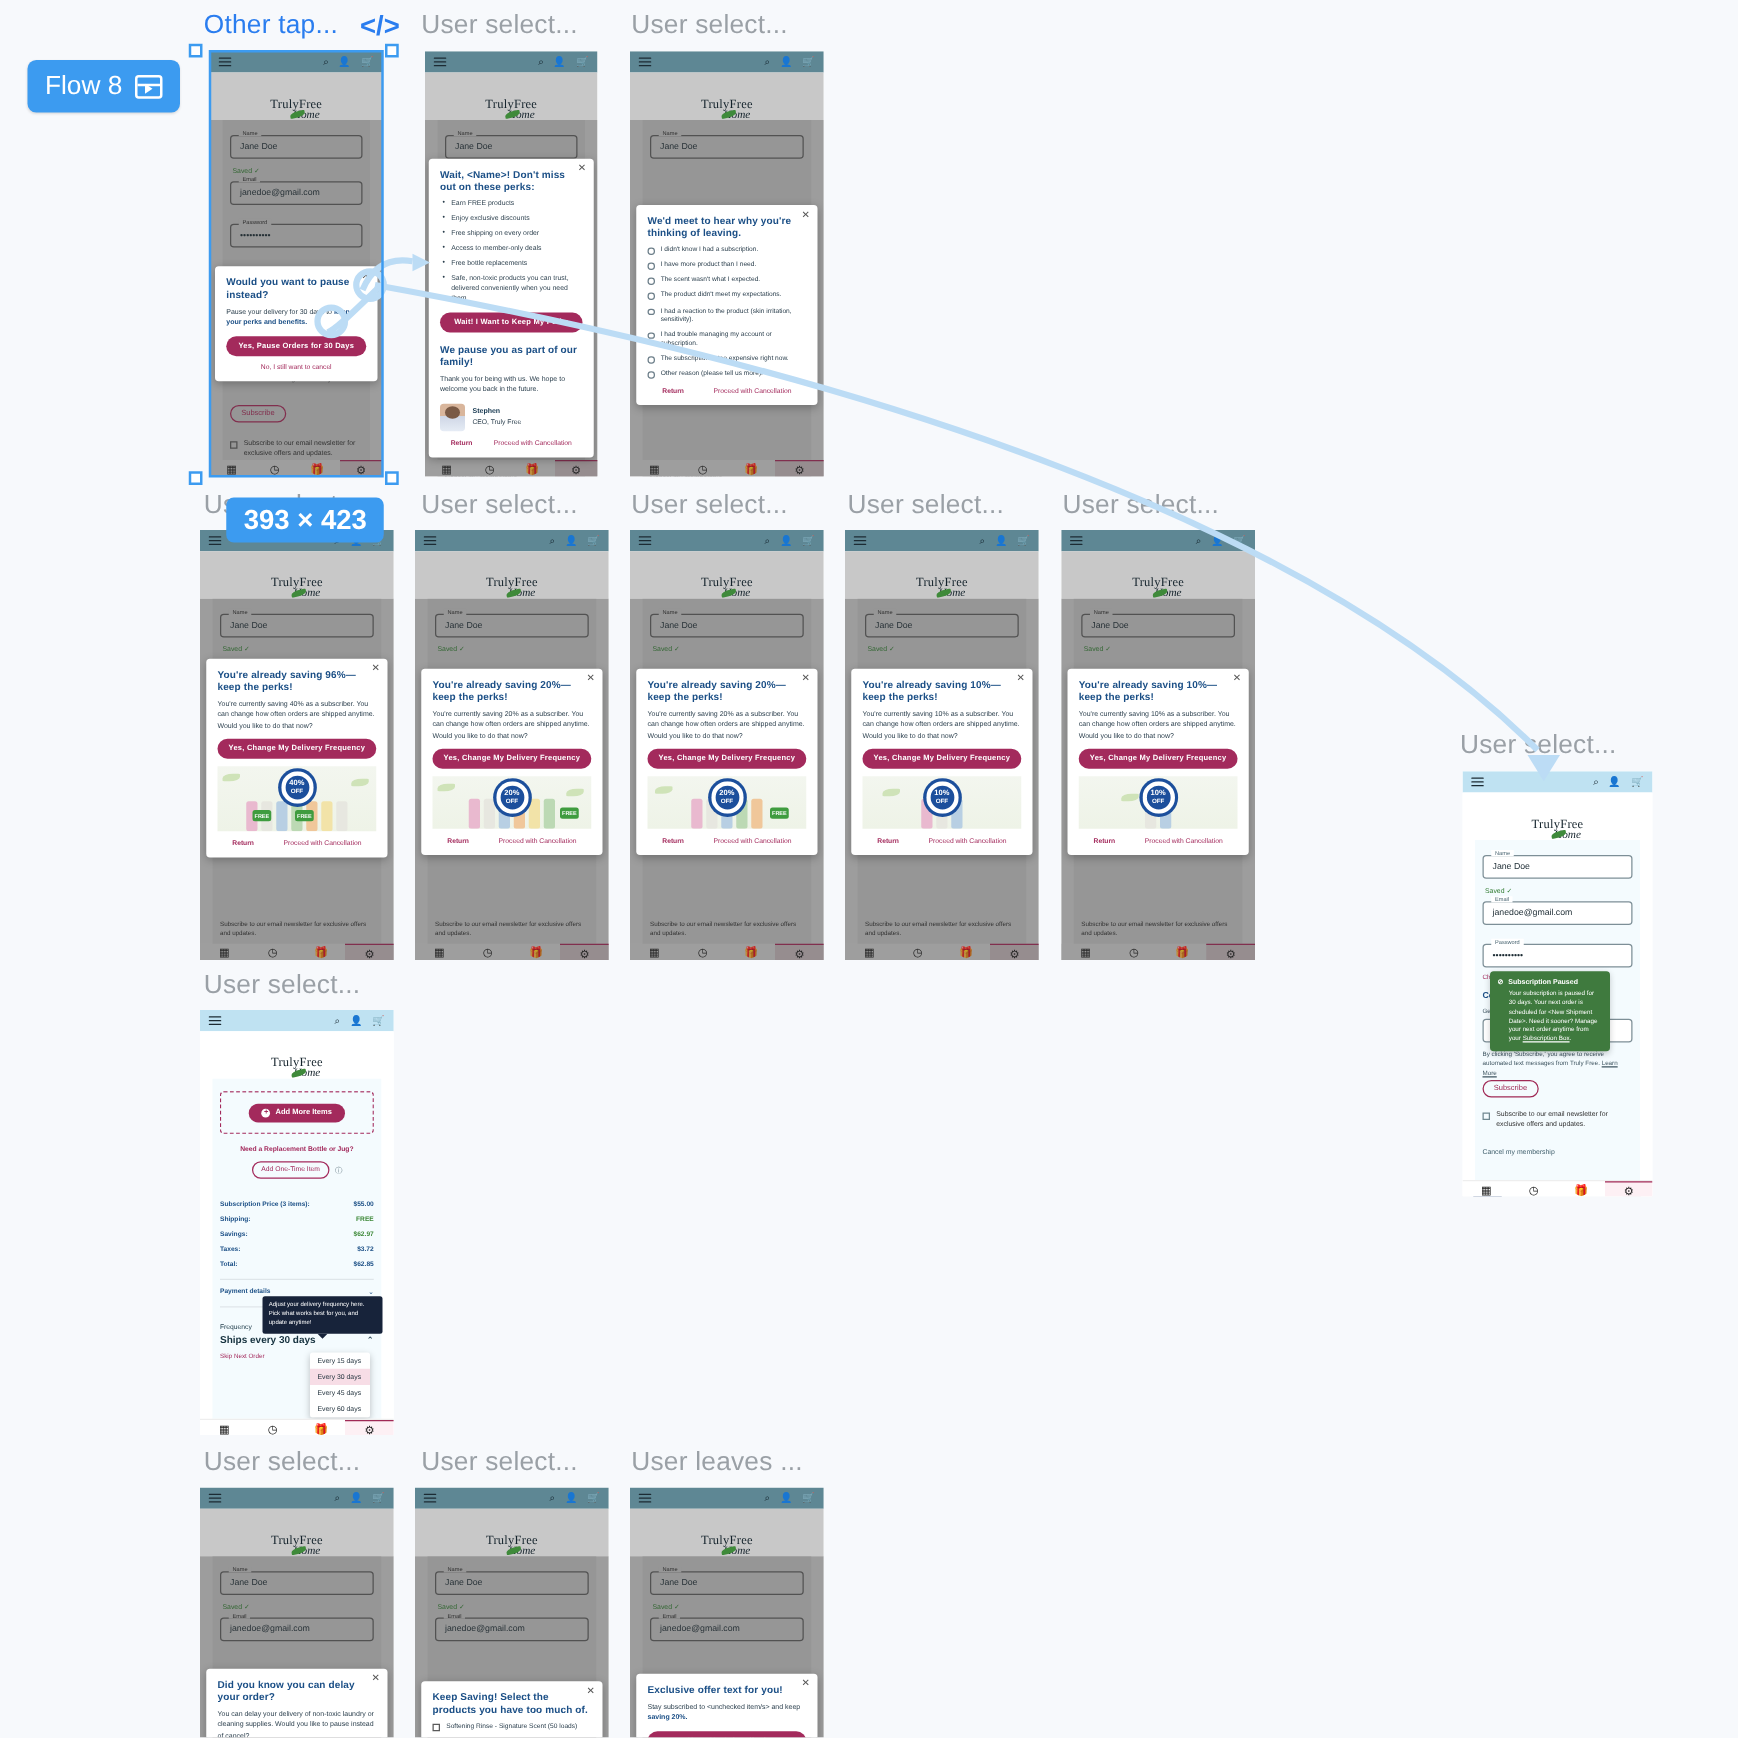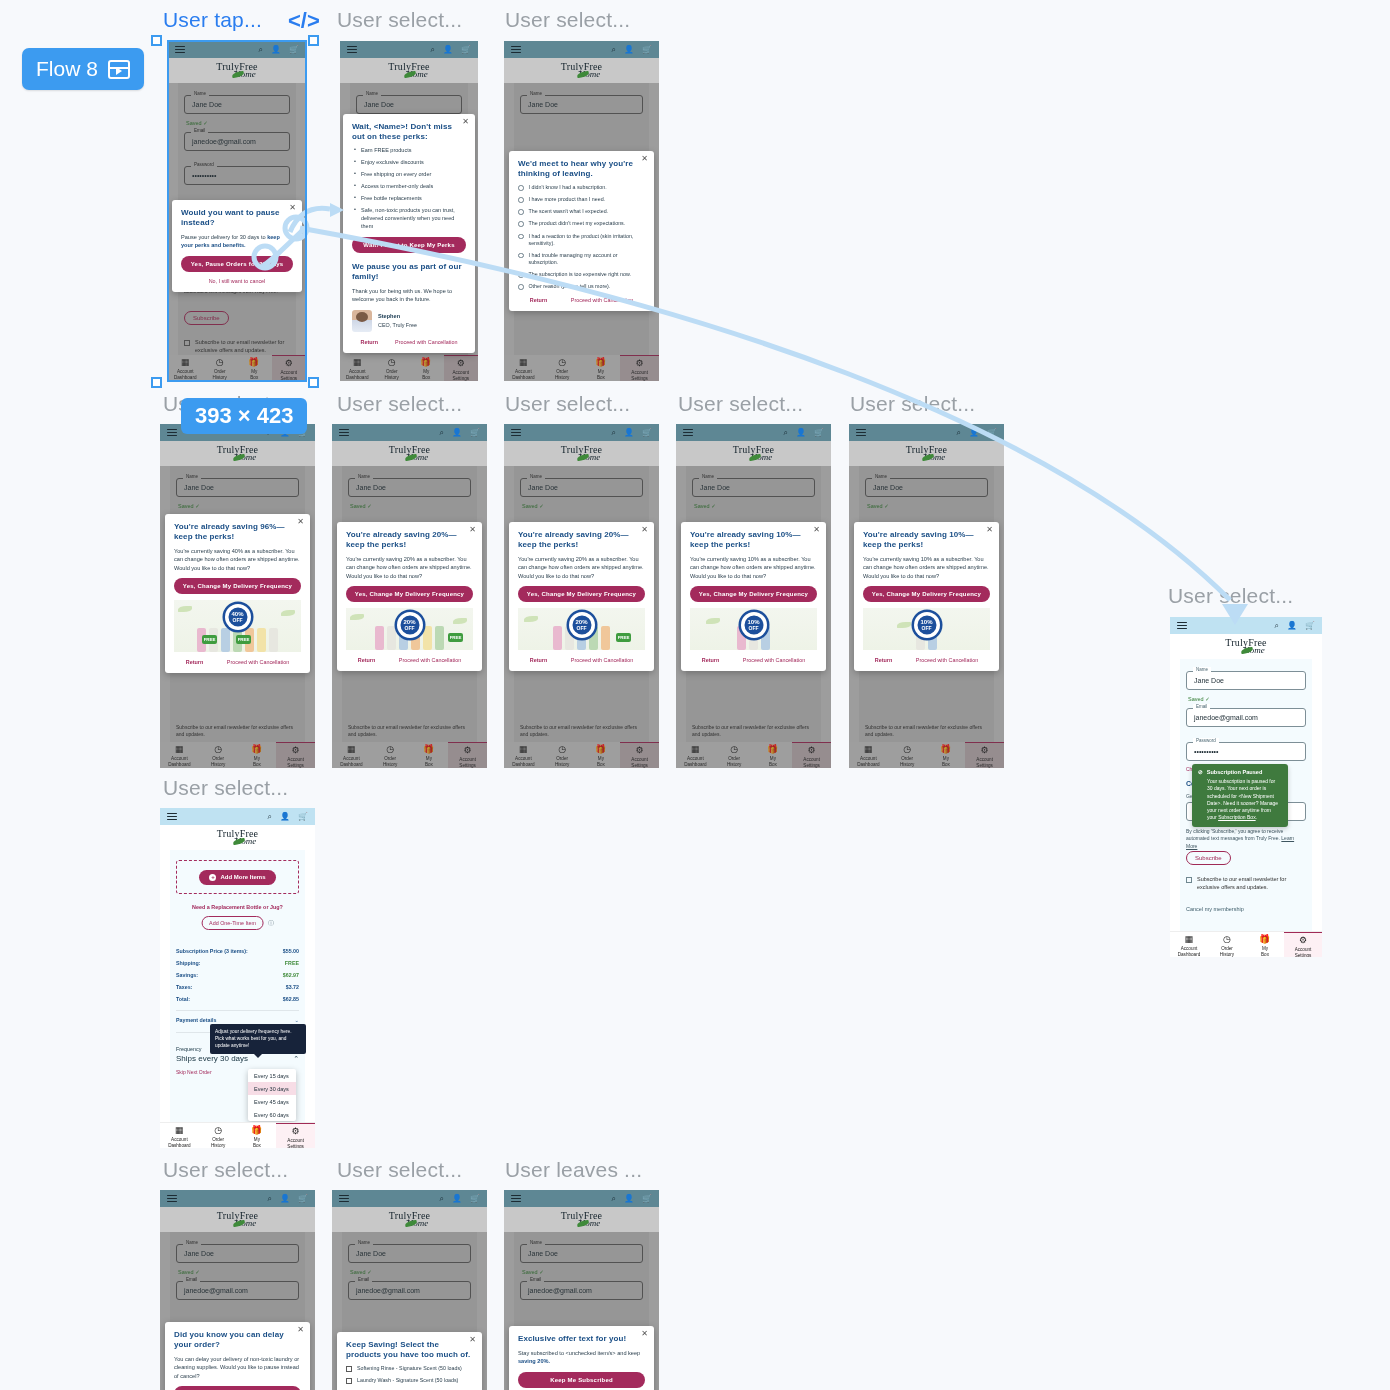--- a/index.html
+++ b/index.html
@@ -82,21 +82,21 @@
     height:17px;background:#5e8794;display:flex;align-items:center;
     padding:0 7px;justify-content:space-between;
   }
   .phone.light .topbar{ background:#bfe2f2; }
   .topbar .burger{ width:10px;height:8px;display:flex;flex-direction:column;justify-content:space-between; }
   .topbar .burger i{ display:block;height:1.4px;background:#1c2b33;border-radius:1px; }
   .topbar .icons{ display:flex;gap:8px;align-items:center;color:#12222b;font-size:8px; }
   .topbar .icons span{ line-height:1; }
 
   .phone .brandbar{
-    height:25px;background:#c8c8c8;display:flex;align-items:center;justify-content:center;
+    height:38px;background:#c8c8c8;display:flex;align-items:flex-end;justify-content:center;
   }
   .phone.light .brandbar{ background:#ffffff; }
   .brand{ text-align:center;line-height:1; }
   .brand .b1{ font-family:"Liberation Serif", serif;font-size:10px;color:#13222b;letter-spacing:.2px; }
   .brand .b2{ font-family:"Liberation Serif", serif;font-size:9px;color:#13222b;font-style:italic;margin-left:14px;margin-top:-2px; }
   .brand .leaf{
     display:inline-block;width:12px;height:5px;background:#3f8a3a;border-radius:60% 10% 60% 10%;
     transform:rotate(-12deg);vertical-align:middle;margin-right:-10px;margin-bottom:1px;
   }
 
@@ -280,21 +280,21 @@
     <circle cx="265" cy="257" r="11" fill="none" stroke="#bcdcf5" stroke-width="5"></circle>
   </svg>
 
   <div class="flow-badge">
     <span>Flow 8</span>
     <span class="play-ico"></span>
   </div>
 
   <div class="size-badge" style="left:181px;top:398px;">393 × 423</div>
 
-  <div class="frame-title active" style="left:163px;top:8px;">User tap...</div>
+  <div class="frame-title active" style="left:163px;top:8px;">Other tap...</div>
   <div class="code-icon" style="left:288px;top:8px;">&lt;/&gt;</div>
   <div class="frame-title" style="left:337px;top:8px;">User select...</div>
   <div class="frame-title" style="left:505px;top:8px;">User select...</div>
   <div class="frame-title" style="left:163px;top:392px;">User select...</div>
   <div class="frame-title" style="left:337px;top:392px;">User select...</div>
   <div class="frame-title" style="left:505px;top:392px;">User select...</div>
   <div class="frame-title" style="left:678px;top:392px;">User select...</div>
   <div class="frame-title" style="left:850px;top:392px;">User select...</div>
   <div class="frame-title" style="left:1168px;top:584px;">User select...</div>
   <div class="frame-title" style="left:163px;top:776px;">User select...</div>
@@ -943,21 +943,21 @@
           <span class="v">$62.85</span>
         </div>
       <div style="position:absolute;left:16px;right:16px;top:160px;border-top:1px solid #dfe6ea;"></div>
       <div class="pricerow" style="top:167px;">
           <span class="k">Payment details</span>
           <span style="color:#1b4f86;">⌄</span>
         </div>
       <div style="position:absolute;left:16px;right:16px;top:182px;border-top:1px solid #dfe6ea;"></div>
       <div style="position:absolute;left:16px;top:196px;font-size:5.4px;color:#24404f;">Frequency</div>
       <div style="position:absolute;left:16px;right:16px;top:204px;display:flex;justify-content:space-between;align-items:center;">
-        <span style="font-size:8px;color:#16323f;">Ships every 30 days</span>
+        <span style="font-size:8px;color:#16323f;font-weight:bold;">Ships every 30 days</span>
         <span style="font-size:7px;color:#24404f;">⌃</span>
       </div>
       <div style="position:absolute;left:16px;top:219px;font-size:5px;color:#a32a5c;">Skip Next Order</div>
       <div class="tooltip" style="left:50px;top:174px;width:96px;">Adjust your delivery frequency here. Pick what works best for you, and update anytime!</div>
       <div class="dropdown" style="left:88px;top:219px;width:48px;">
         <div>Every 15 days</div>
         <div class="sel">Every 30 days</div>
         <div>Every 45 days</div>
         <div>Every 60 days</div>
       </div>

